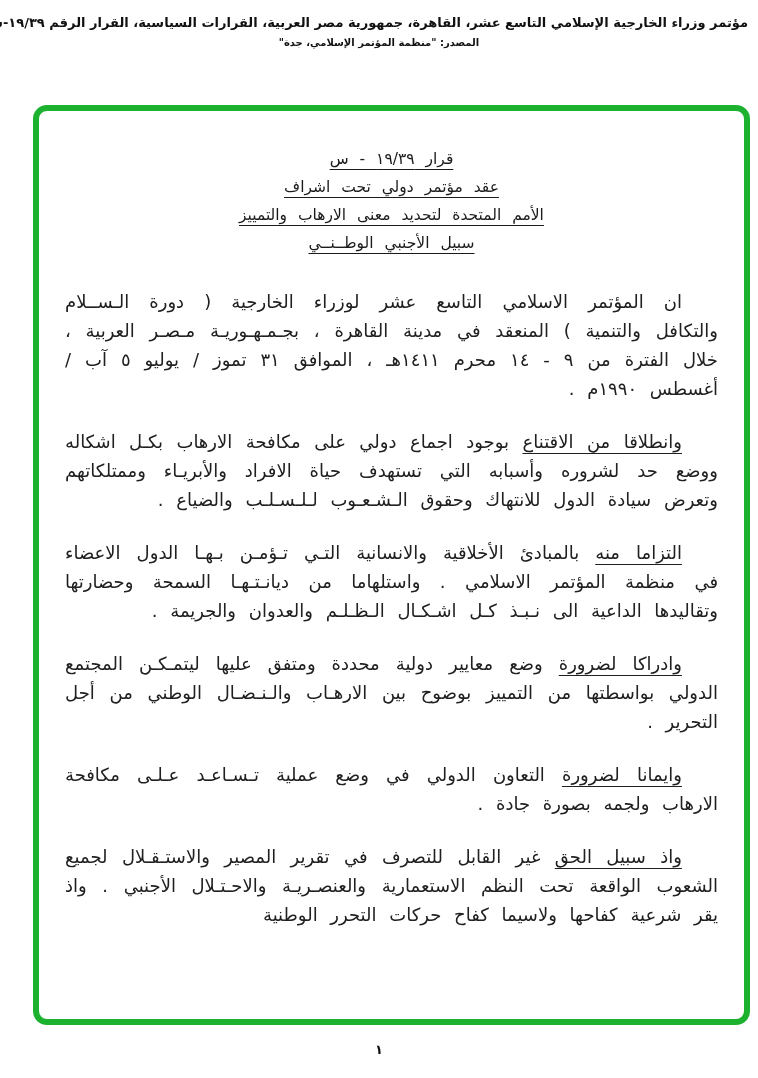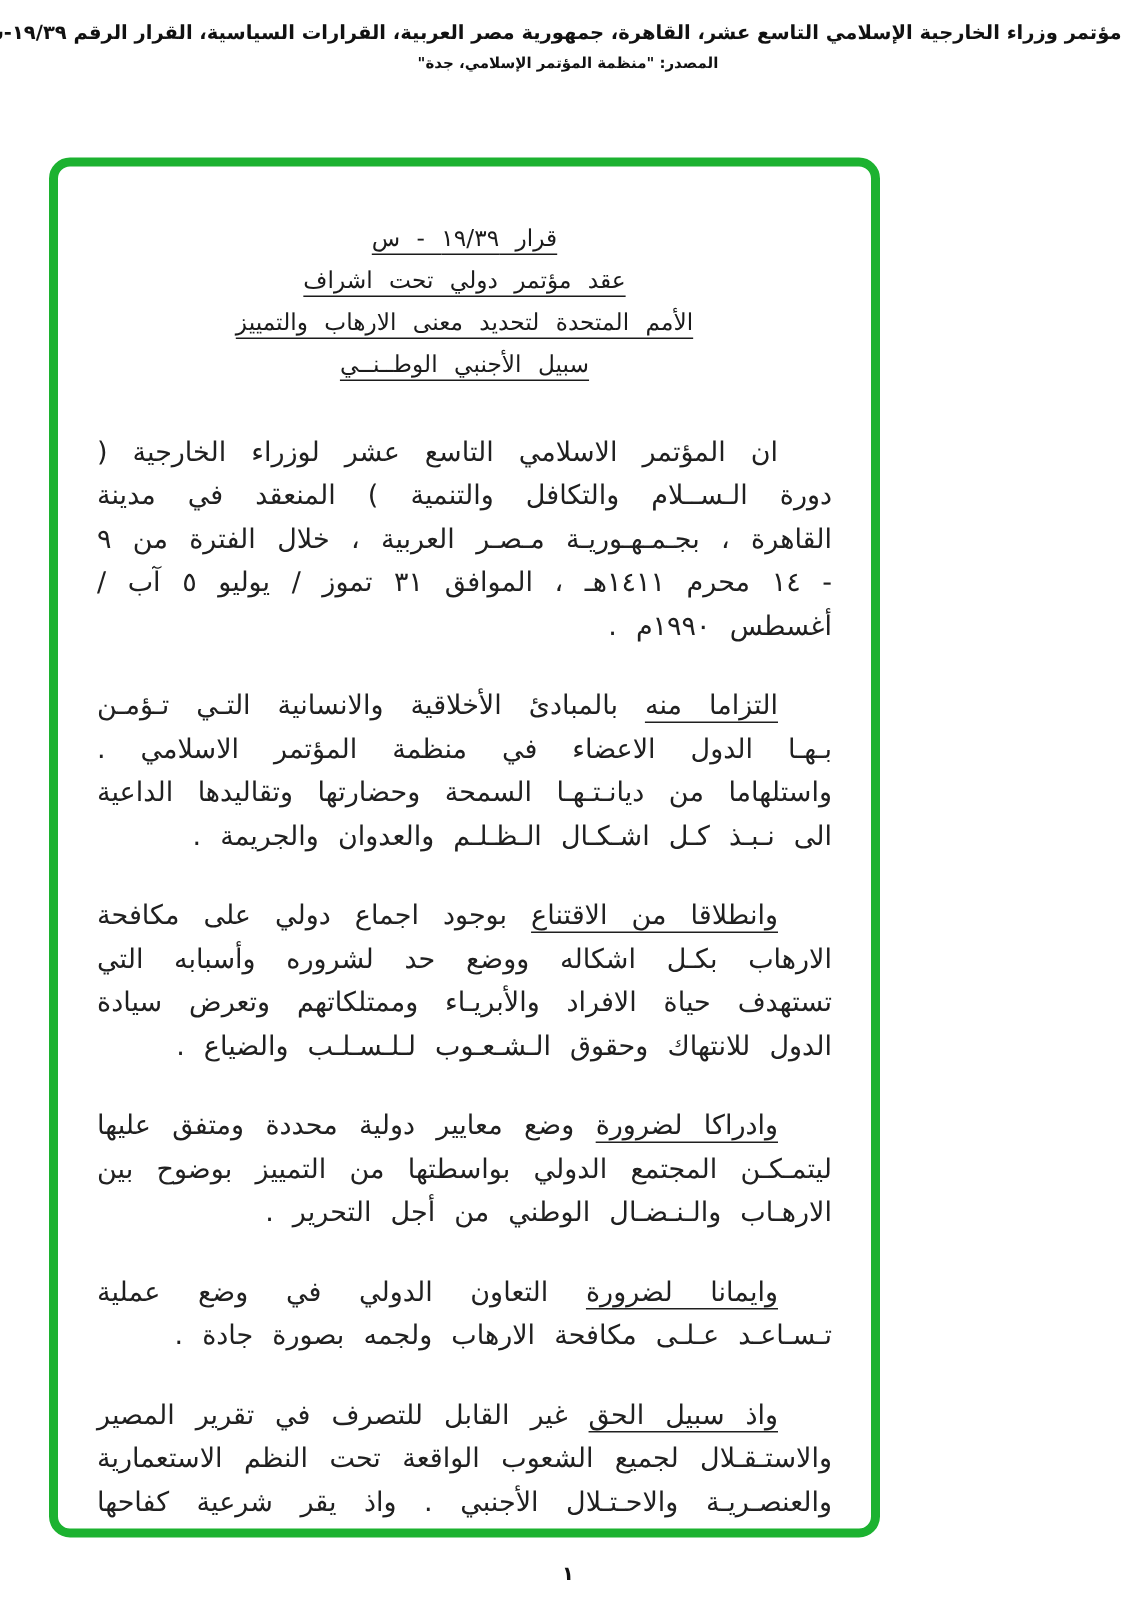--- a/index.html
+++ b/index.html
@@ -32,21 +32,21 @@
     font-size:10px;
     font-weight:bold;
     color:#111;
     margin-top:5px;
   }
   
   .frame{
     position:absolute;
     left:33px;
     top:105px;
-    width:554px;
+    width:717px;
     height:920px;
     border:6px solid var(--accent);
     border-radius:14px;
     background:#ffffff;
     overflow:hidden;
   }
   .scan{
     padding:34px 26px 0 26px;
     direction:rtl;
   }
@@ -105,23 +105,23 @@
 
     <div class="doc-title">
       <span class="t-line">قرار ١٩/٣٩ - س</span>
       <span class="t-line">عقد مؤتمر دولي تحت اشراف</span>
       <span class="t-line">الأمم المتحدة لتحديد معنى الارهاب والتمييز</span>
       <span class="t-line">سبيل الأجنبي الوطــنــي</span>
     </div>
 
     <p class="para"><span class="lead"></span><span>ان المؤتمر الاسلامي التاسع عشر لوزراء الخارجية ( دورة الـســلام والتكافل والتنمية ) المنعقد في مدينة القاهرة ، بجـمـهـوريـة مـصـر العربية ، خلال الفترة من ٩ - ١٤ محرم ١٤١١هـ ، الموافق ٣١ تموز / يوليو ٥ آب / أغسطس ١٩٩٠م .</span></p>
 
+    <p class="para"><span class="lead">وانطلاقا من الاقتناع</span><span> بوجود اجماع دولي على مكافحة الارهاب بكـل اشكاله ووضع حد لشروره وأسبابه التي تستهدف حياة الافراد والأبريـاء وممتلكاتهم وتعرض سيادة الدول للانتهاك وحقوق الـشـعـوب لـلـسـلـب والضياع .</span></p>
+
     <p class="para"><span class="lead">التزاما منه</span><span> بالمبادئ الأخلاقية والانسانية التـي تـؤمـن بـهـا الدول الاعضاء في منظمة المؤتمر الاسلامي . واستلهاما من ديانـتـهـا السمحة وحضارتها وتقاليدها الداعية الى نـبـذ كـل اشـكـال الـظـلـم والعدوان والجريمة .</span></p>
-
-    <p class="para"><span class="lead">وانطلاقا من الاقتناع</span><span> بوجود اجماع دولي على مكافحة الارهاب بكـل اشكاله ووضع حد لشروره وأسبابه التي تستهدف حياة الافراد والأبريـاء وممتلكاتهم وتعرض سيادة الدول للانتهاك وحقوق الـشـعـوب لـلـسـلـب والضياع .</span></p>
 
     <p class="para"><span class="lead">وادراكا لضرورة</span><span> وضع معايير دولية محددة ومتفق عليها ليتمـكـن المجتمع الدولي بواسطتها من التمييز بوضوح بين الارهـاب والـنـضـال الوطني من أجل التحرير .</span></p>
 
     <p class="para"><span class="lead">وايمانا لضرورة</span><span> التعاون الدولي في وضع عملية تـسـاعـد عـلـى مكافحة الارهاب ولجمه بصورة جادة .</span></p>
 
     <p class="para"><span class="lead">واذ سبيل الحق</span><span> غير القابل للتصرف في تقرير المصير والاستـقـلال لجميع الشعوب الواقعة تحت النظم الاستعمارية والعنصـريـة والاحـتـلال الأجنبي . واذ يقر شرعية كفاحها ولاسيما كفاح حركات التحرر الوطنية</span></p>
 
   </div>
 </section>
 

